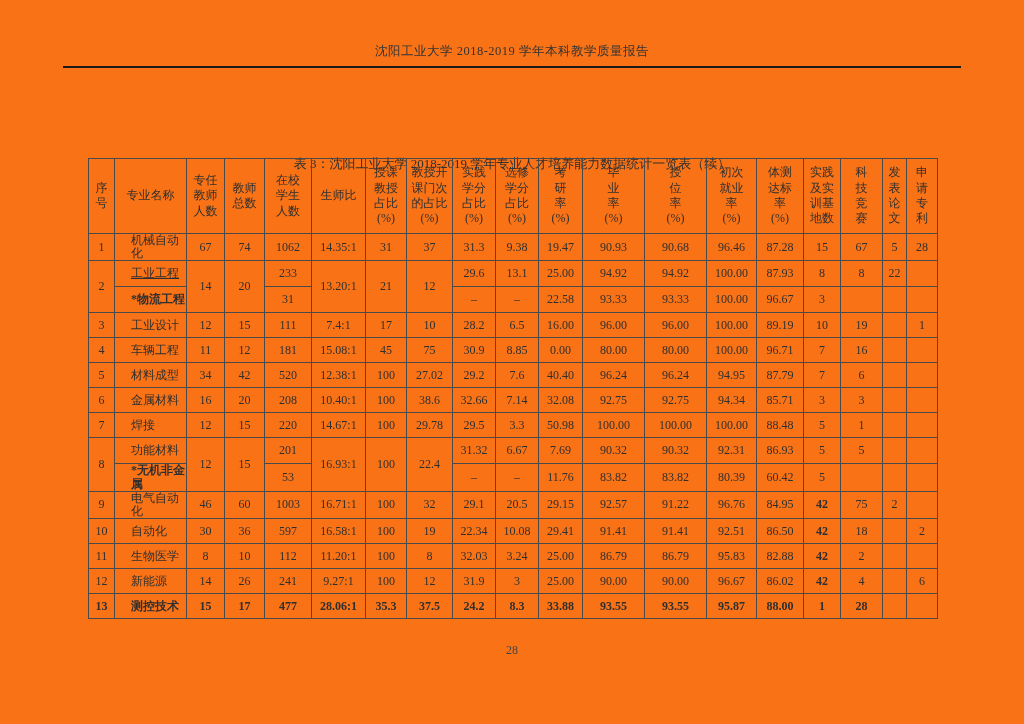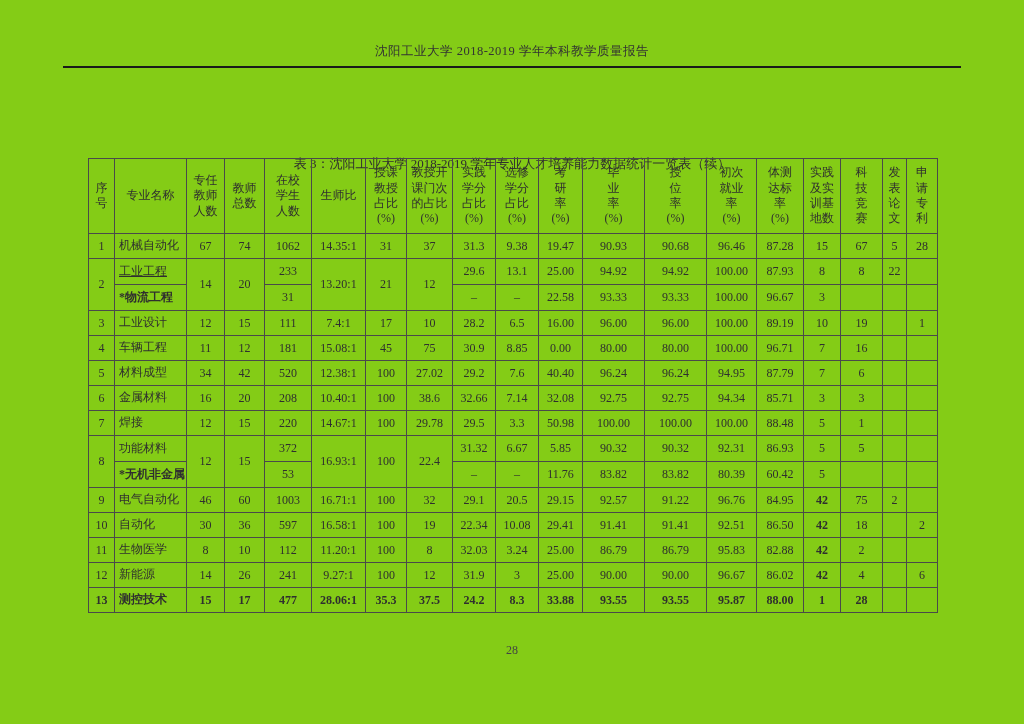--- a/index.html
+++ b/index.html
@@ -1,17 +1,17 @@
 <!DOCTYPE html>
 <html><head>
 <meta charset="utf-8">
 <style>
   html, body { margin:0; padding:0; background:#ffffff; }
   .page {
-    position:relative; width:1024px; height:724px; background:#84cc16;
+    position:relative; width:1024px; height:724px; background:#f97316;
     font-family:"Liberation Serif","DejaVu Serif",serif; color:#2a2a2a; overflow:hidden;
   }
   .doc-header {
     position:absolute; top:43px; left:0; width:100%;
     text-align:center; font-size:12.5px; letter-spacing:.5px; color:#333;
   }
   .header-rule {
     position:absolute; top:66px; left:63px; width:898px; height:0;
     border-top:2px solid #1a1a1a;
   }
@@ -22,21 +22,21 @@
   table.stat {
     position:absolute; top:158px; left:88px; width:849px;
     border-collapse:collapse; table-layout:fixed;
   }
   .stat th, .stat td {
     border:1px solid #4a4a4a; text-align:center; vertical-align:middle;
     font-size:12px; padding:0; overflow:hidden; color:#2f2f2f;
   }
   .stat thead tr { height:75px; }
   .stat th { font-weight:normal; white-space:pre-line; line-height:1.28; }
-  .stat td.name { text-align:left; padding-left:4px; line-height:1.1; }
+  .stat td.name { text-align:left; padding-left:16px; line-height:1.1; }
   .stat .b { font-weight:bold; }
   .stat .u { text-decoration:underline; }
   .page-footer {
     position:absolute; top:643px; left:0; width:100%;
     text-align:center; font-size:12px; color:#444;
   }
 </style>
 </head>
 <body>
 
@@ -296,27 +296,27 @@
           <td>5</td>
           <td>1</td>
           <td></td>
           <td></td>
         </tr>
         <tr style="height: 26px;">
           <td rowspan="2">8</td>
           <td class="name">功能材料</td>
           <td rowspan="2">12</td>
           <td rowspan="2">15</td>
-          <td>372</td>
+          <td>201</td>
           <td rowspan="2">16.93:1</td>
           <td rowspan="2">100</td>
           <td rowspan="2">22.4</td>
           <td>31.32</td>
           <td>6.67</td>
-          <td>5.85</td>
+          <td>7.69</td>
           <td>90.32</td>
           <td>90.32</td>
           <td>92.31</td>
           <td>86.93</td>
           <td>5</td>
           <td>5</td>
           <td></td>
           <td></td>
         </tr>
         <tr style="height: 26px;">

